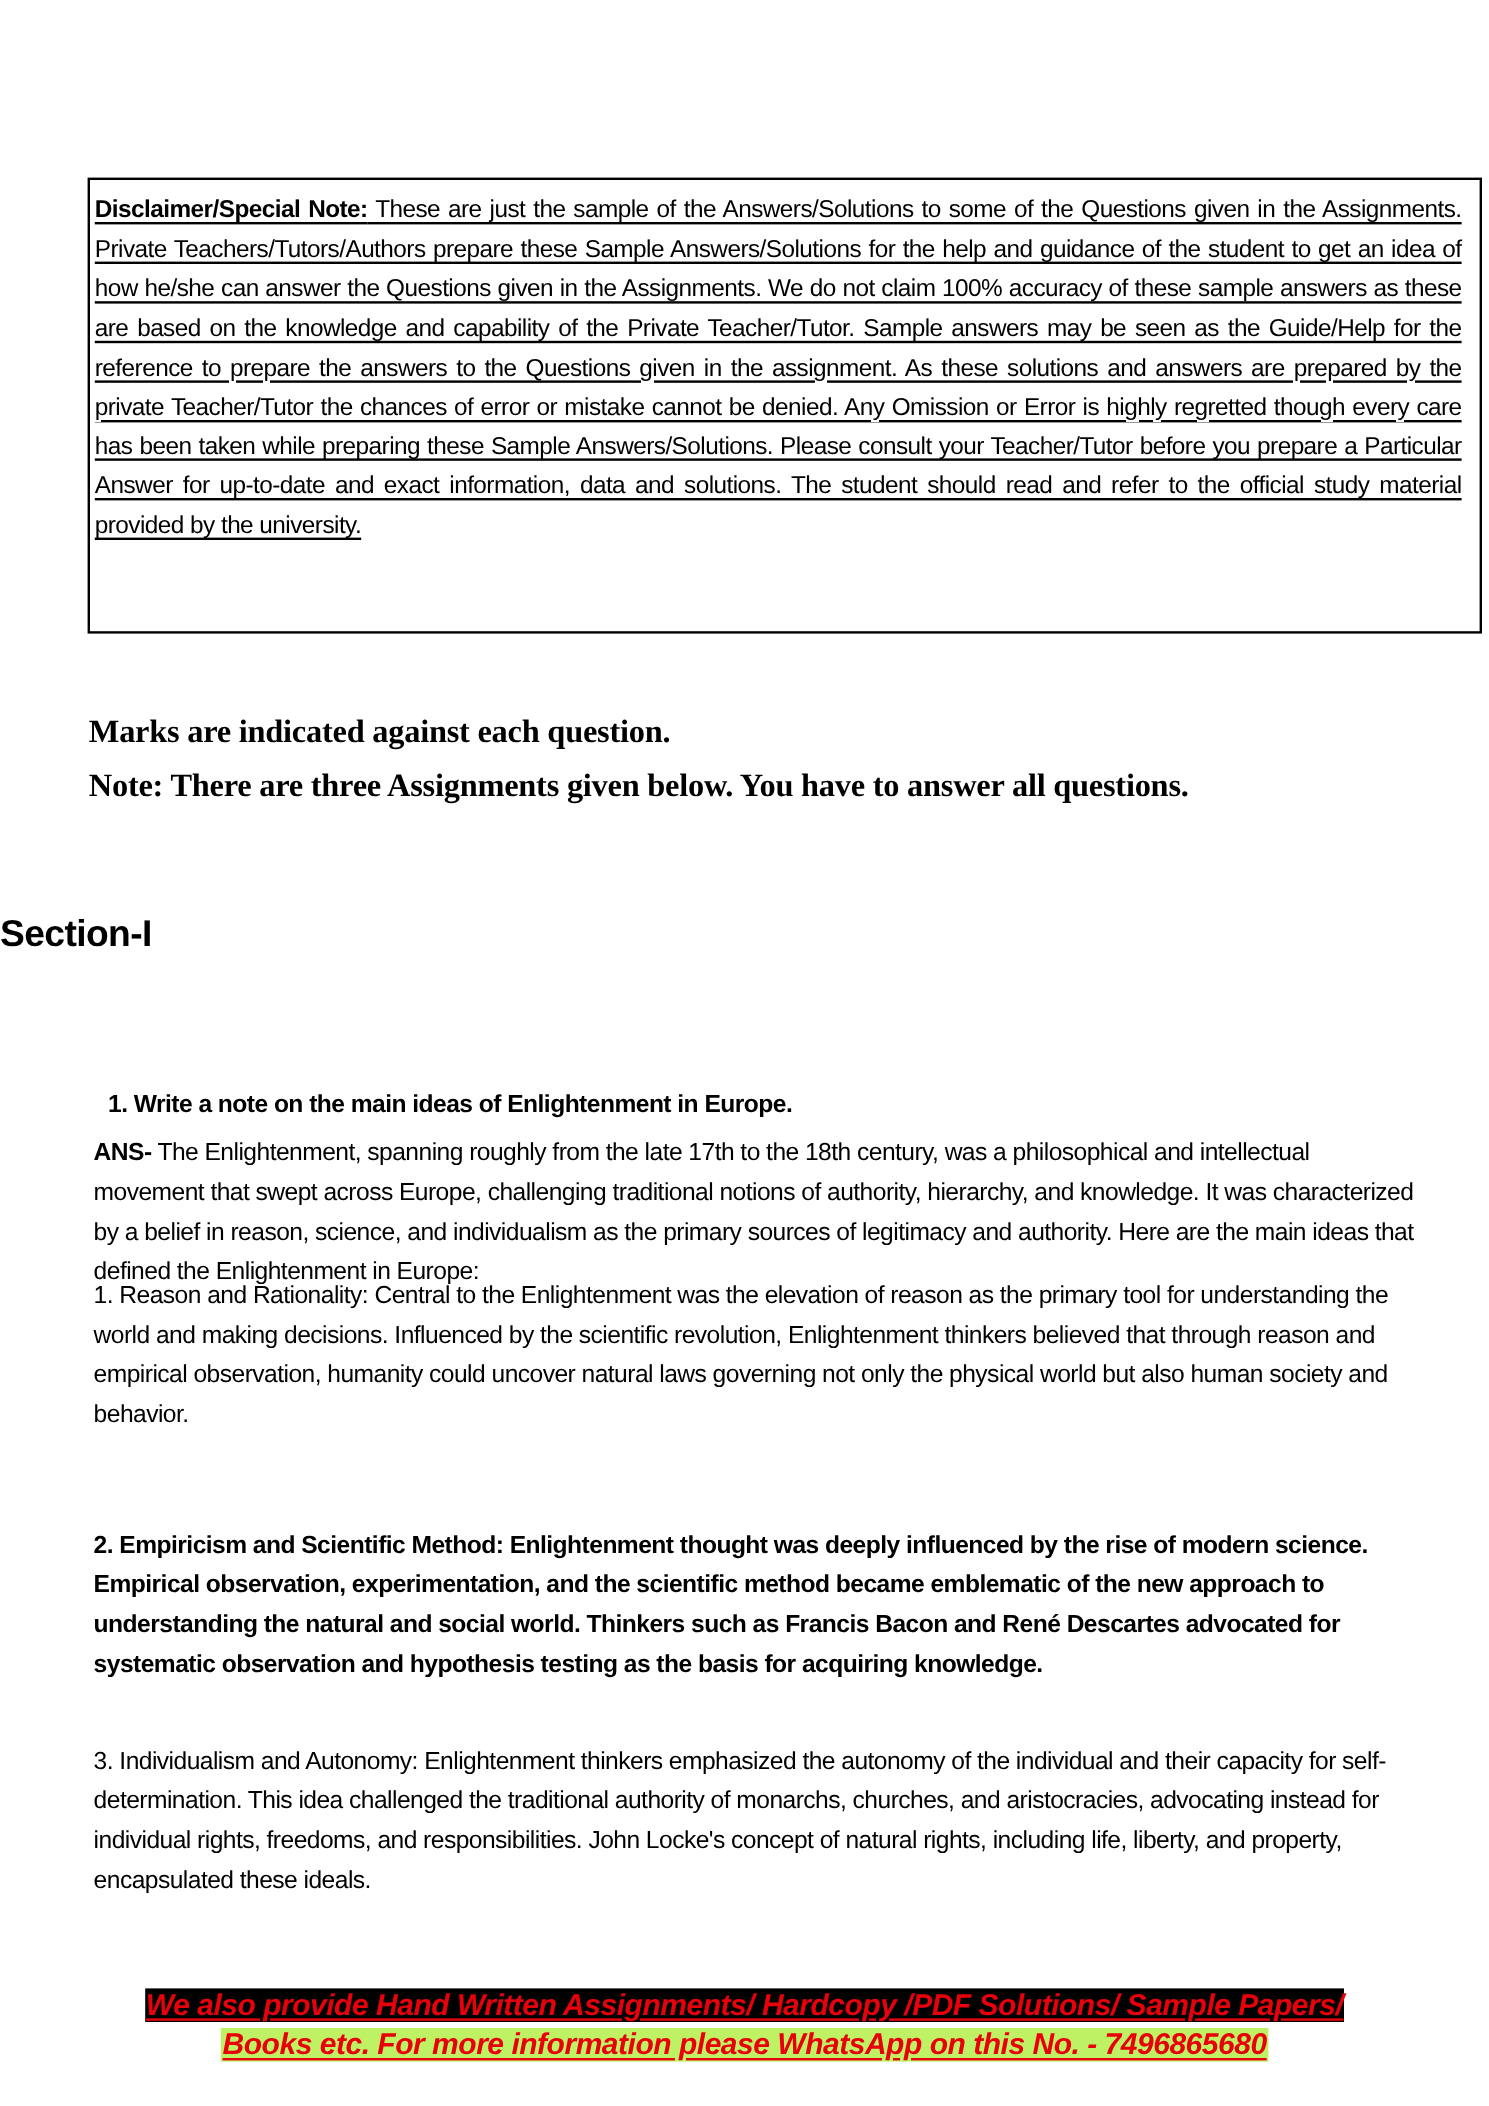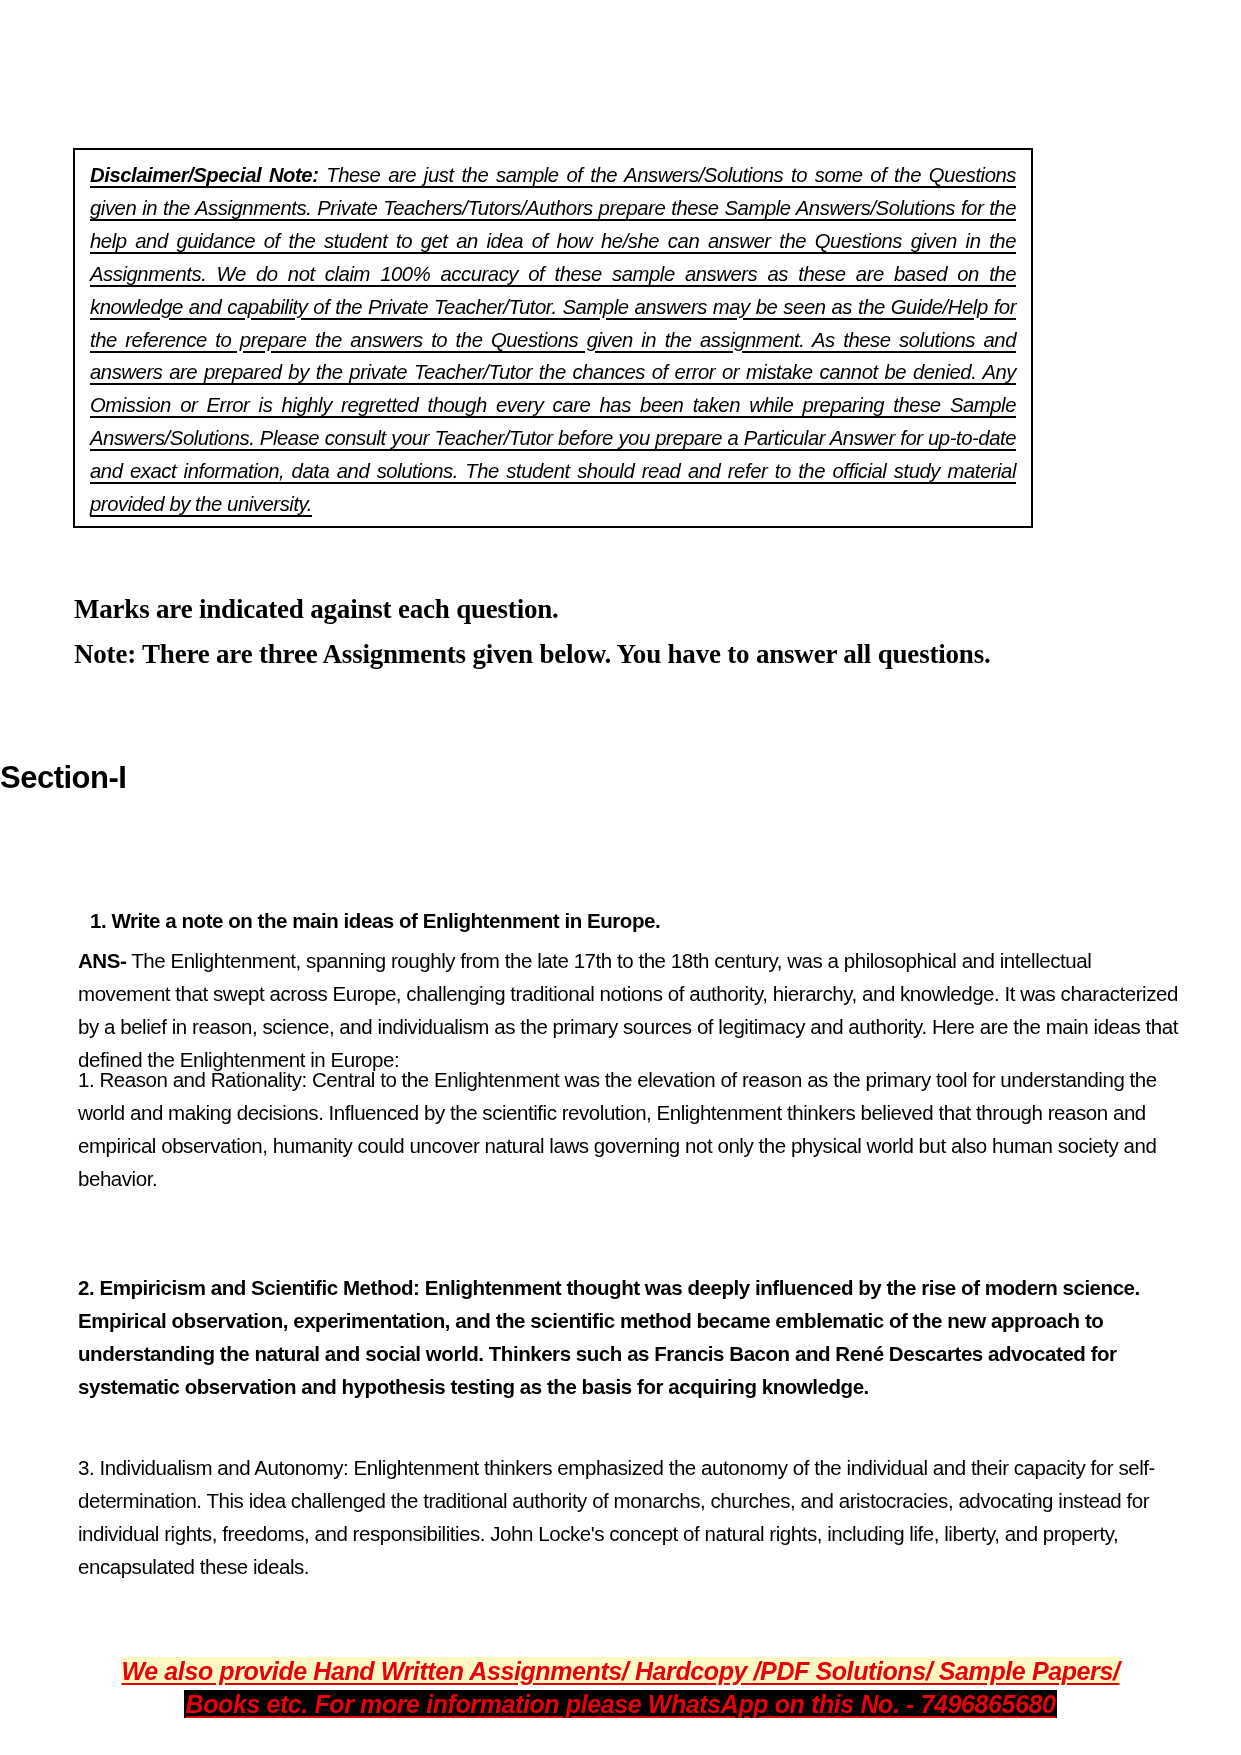--- a/index.html
+++ b/index.html
@@ -18,26 +18,25 @@
     .page {
       position: absolute;
       left: 0; top: 0;
       width: 1241px;
       height: 1755px;
     }
     .disclaimer-box {
       position: absolute;
       left: 73px;
       top: 148px;
-      width: 960px;
+      width: 1162px;
       height: 380px;
       border: 2px solid #000;
       box-sizing: border-box;
-      padding: 9px 15px 0 15px;
-      font-style: italic;
+      padding: 9px 15px 0 4px;
     }
     .disclaimer-text {
       font-family: "Liberation Sans", "DejaVu Sans", sans-serif;
       font-size: 20.3px;
       line-height: 32.9px;
       text-align: justify;
       text-decoration: underline;
       text-underline-offset: 4px;
       letter-spacing: -0.45px;
       word-spacing: 0px;
@@ -138,17 +137,17 @@
 
   <p class="answer-block ans-intro"><b>ANS-</b><span> The Enlightenment, spanning roughly from the late 17th to the 18th century, was a philosophical and intellectual movement that swept across Europe, challenging traditional notions of authority, hierarchy, and knowledge. It was characterized by a belief in reason, science, and individualism as the primary sources of legitimacy and authority. Here are the main ideas that defined the Enlightenment in Europe:</span></p>
 
   <p class="answer-block point-1">1. Reason and Rationality: Central to the Enlightenment was the elevation of reason as the primary tool for understanding the world and making decisions. Influenced by the scientific revolution, Enlightenment thinkers believed that through reason and empirical observation, humanity could uncover natural laws governing not only the physical world but also human society and behavior.</p>
 
   <p class="answer-block point-2">2. Empiricism and Scientific Method: Enlightenment thought was deeply influenced by the rise of modern science. Empirical observation, experimentation, and the scientific method became emblematic of the new approach to understanding the natural and social world. Thinkers such as Francis Bacon and René Descartes advocated for systematic observation and hypothesis testing as the basis for acquiring knowledge.</p>
 
   <p class="answer-block point-3">3. Individualism and Autonomy: Enlightenment thinkers emphasized the autonomy of the individual and their capacity for self-determination. This idea challenged the traditional authority of monarchs, churches, and aristocracies, advocating instead for individual rights, freedoms, and responsibilities. John Locke's concept of natural rights, including life, liberty, and property, encapsulated these ideals.</p>
 
   <div class="promo" style="color: rgb(232, 0, 11);">
-    <span class="promo-line" style="background: #fef9c3;">We also provide Hand Written Assignments/ Hardcopy /PDF Solutions/ Sample Papers/</span><br>
-    <span class="promo-line" style="background: #000000;">Books etc. For more information please WhatsApp on this No. - 7496865680</span>
+    <span class="promo-line" style="background: #000000;">We also provide Hand Written Assignments/ Hardcopy /PDF Solutions/ Sample Papers/</span><br>
+    <span class="promo-line" style="background: #bef264;">Books etc. For more information please WhatsApp on this No. - 7496865680</span>
   </div>
 
 </div>
 
 </body></html>

